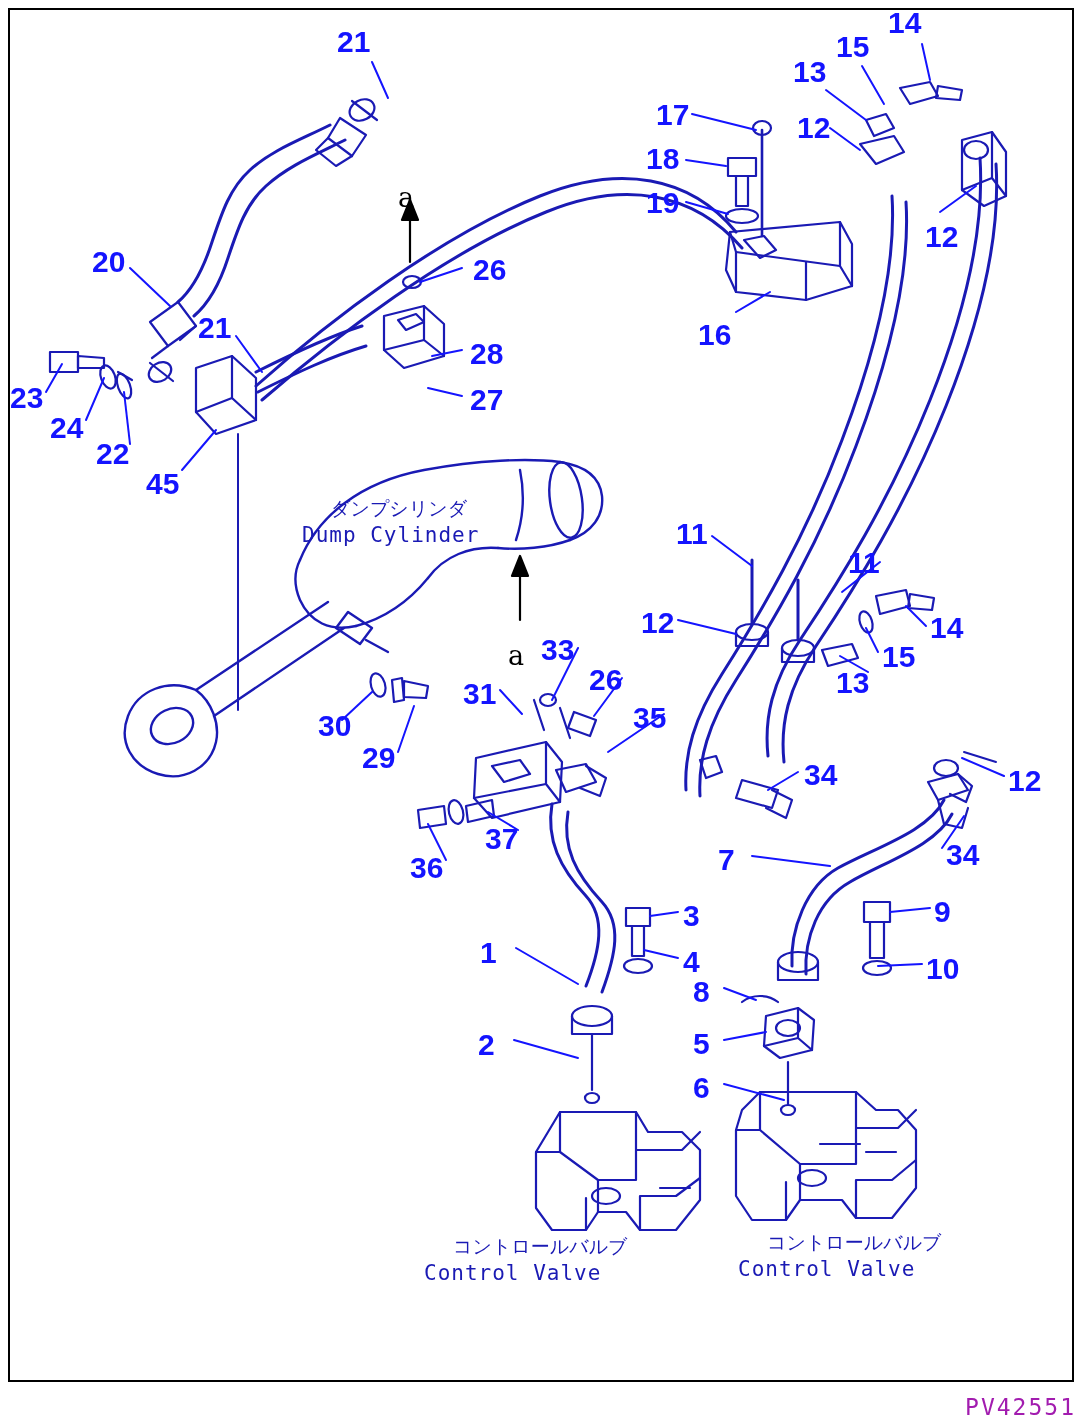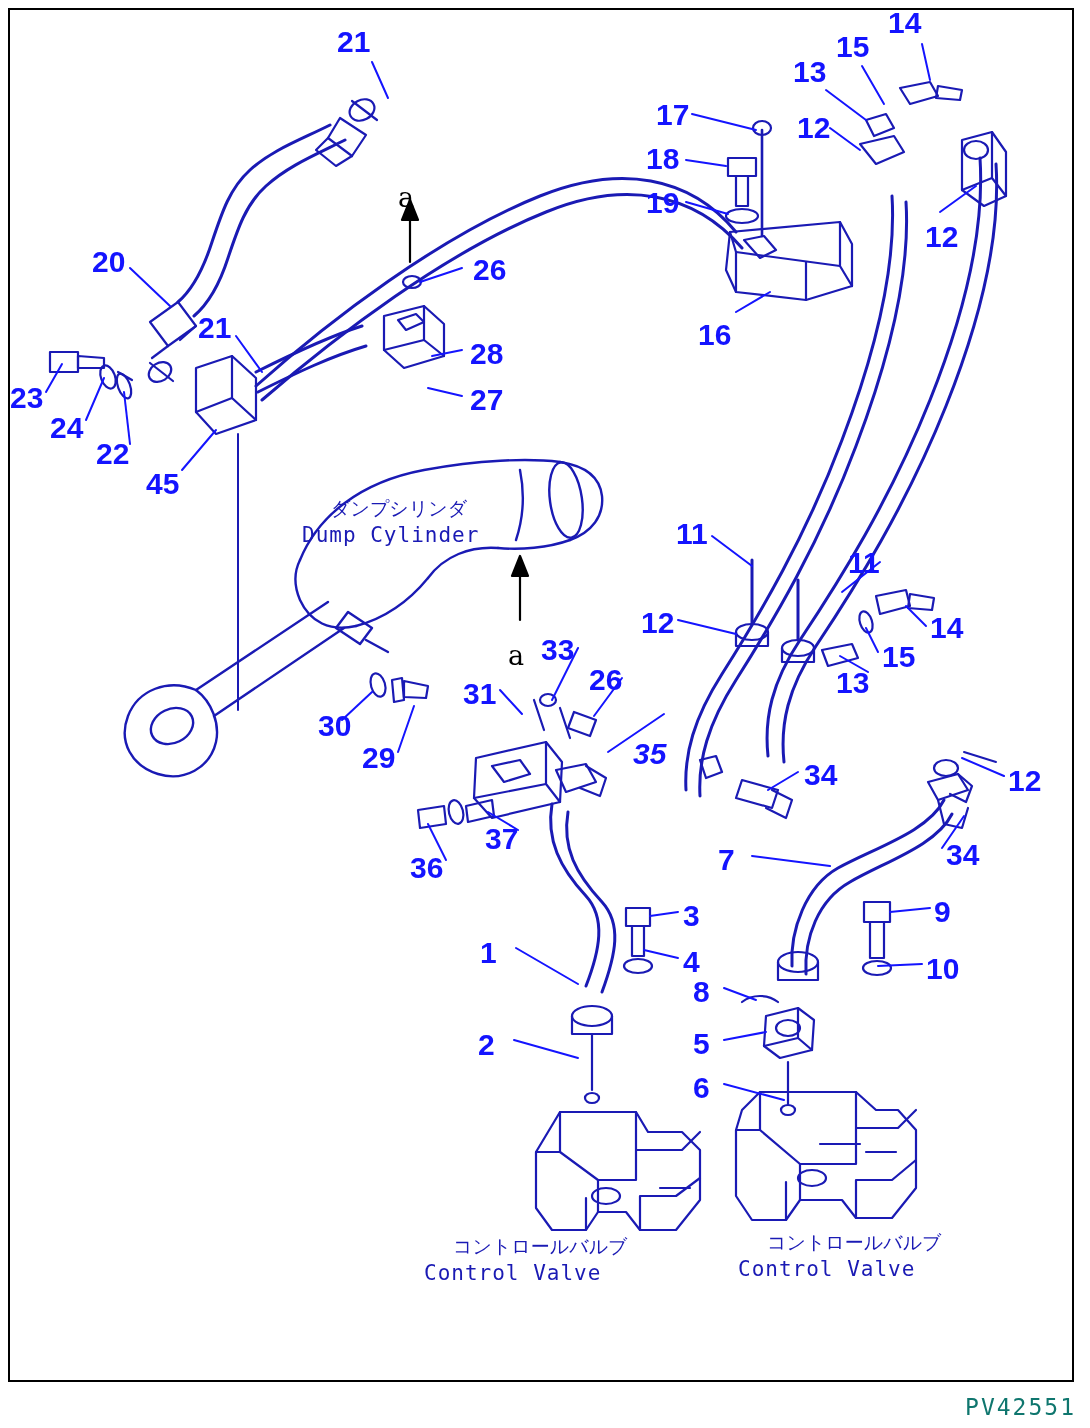--- a/index.html
+++ b/index.html
@@ -63,21 +63,21 @@
     position: absolute;
     color: #000000;
     font-size: 27px;
     font-family: "DejaVu Serif", serif;
     white-space: nowrap;
   }
   #drawing-no {
     position: absolute;
     right: 14px;
     bottom: 8px;
-    color: #0f766e;
+    color: #a21caf;
     font-size: 23px;
     font-family: "DejaVu Sans Mono", monospace;
     letter-spacing: 2px;
   }
 </style>
 </head>
 <body>
 
 <div id="page">
   <div id="frame"></div>
@@ -408,21 +408,21 @@
       <div class="callout" style="left: 146px; top: 469px;">45</div>
       <div class="callout" style="left: 676px; top: 519px;">11</div>
       <div class="callout" style="left: 848px; top: 548px;">11</div>
       <div class="callout" style="left: 641px; top: 608px;">12</div>
       <div class="callout" style="left: 930px; top: 613px;">14</div>
       <div class="callout" style="left: 541px; top: 635px;">33</div>
       <div class="callout" style="left: 882px; top: 642px;">15</div>
       <div class="callout" style="left: 589px; top: 665px;">26</div>
       <div class="callout" style="left: 836px; top: 668px;">13</div>
       <div class="callout" style="left: 463px; top: 679px;">31</div>
-      <div class="callout" style="left: 633px; top: 739px; font-style: italic;">35</div>
+      <div class="callout" style="left: 633px; top: 703px;">35</div>
       <div class="callout" style="left: 318px; top: 711px;">30</div>
       <div class="callout" style="left: 362px; top: 743px;">29</div>
       <div class="callout" style="left: 804px; top: 760px;">34</div>
       <div class="callout" style="left: 1008px; top: 766px;">12</div>
       <div class="callout" style="left: 485px; top: 824px;">37</div>
       <div class="callout" style="left: 410px; top: 853px;">36</div>
       <div class="callout" style="left: 946px; top: 840px;">34</div>
       <div class="callout" style="left: 718px; top: 845px;">7</div>
       <div class="callout" style="left: 683px; top: 901px;">3</div>
       <div class="callout" style="left: 934px; top: 897px;">9</div>

